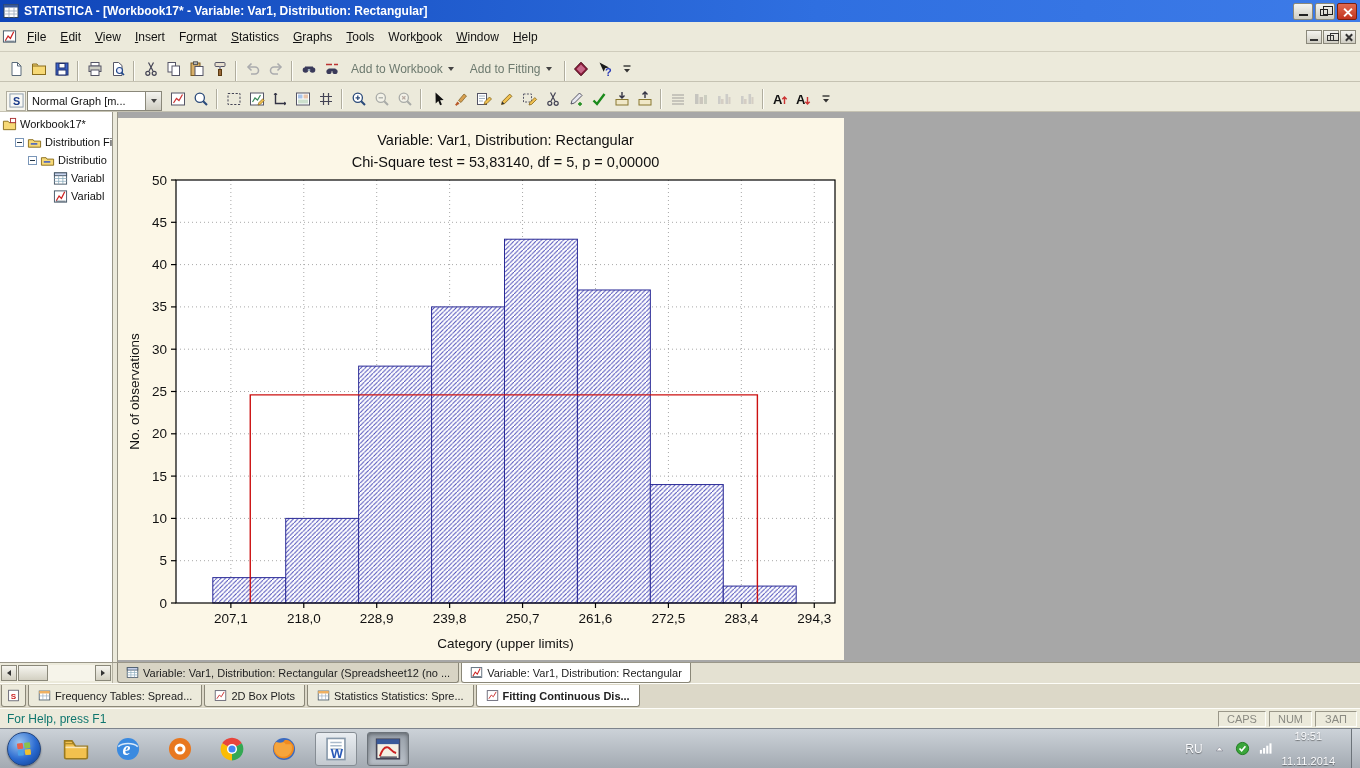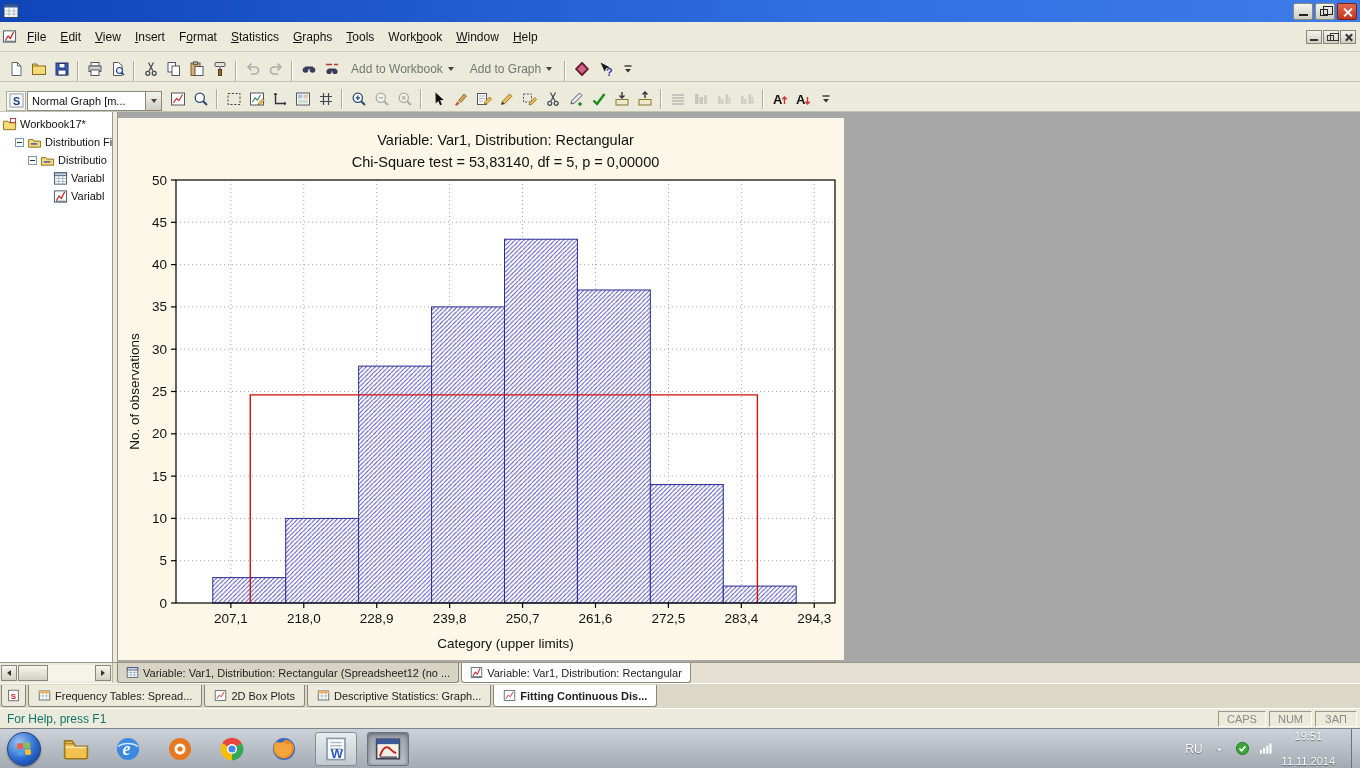--- a/index.html
+++ b/index.html
@@ -99,20 +99,21 @@
 <div id="screen">
 
   <div class="titlebar">
     <span class="ticon" id="app-icon">
         <svg width="16" height="16" viewBox="0 0 16 16">
           <rect x="1" y="1.5" width="14" height="13" fill="#fff" stroke="#334455"></rect>
           <rect x="1" y="1.5" width="14" height="3" fill="#3a5a9a"></rect>
           <path d="M1 8h14M1 11h14M6 4.5v10M11 4.5v10" stroke="#99aabb" stroke-width=".8"></path>
         </svg>
       </span>
+    <span class="title-text">STATISTICA - [Workbook17* - Variable: Var1, Distribution: Rectangular]</span>
     <span class="wbtns">
       <span class="wbtn">
           <span class="g-min"></span>
         </span>
       <span class="wbtn">
           <span class="g-restore"></span>
         </span>
       <span class="wbtn close">
           <span class="g-close"></span>
         </span>
@@ -270,21 +271,21 @@
             <rect x="4.5" y="7.5" width="7" height="2.6" fill="#3a3a5a"></rect>
             <path d="M2 3.5h6M10 3.5h4" stroke="#bb3333" stroke-width="1.4"></path>
           </svg>
         </span>
       </span>
       <span class="tbtn ttext">
         <span>Add to Workbook</span>
         <span class="tri-down"></span>
       </span>
       <span class="tbtn ttext">
-        <span>Add to Graph</span>
+        <span>Add to Fitting</span>
         <span class="tri-down"></span>
       </span>
       <span class="tsep"></span>
       <span class="tbtn">
         <span class="ticon">
           <svg width="16" height="16" viewBox="0 0 16 16" font-family="Liberation Sans, sans-serif">
             <path d="M8 1.2L14.5 8 8 14.8 1.5 8z" fill="#8a1a3a" stroke="#4a0a1a"></path>
             <path d="M8 3.4L12.4 8 8 12.6 3.6 8z" fill="#c86a8a"></path>
           </svg>
         </span>
@@ -767,21 +768,21 @@
         <span>2D Box Plots</span>
       </span>
       <span class="wtab">
         <span class="ticon">
           <svg width="13" height="13" viewBox="0 0 16 16" font-family="Liberation Sans, sans-serif">
             <rect x="1.5" y="2.5" width="13" height="11" fill="#fff" stroke="#445566"></rect>
             <rect x="1.5" y="2.5" width="13" height="3" fill="#f0b060"></rect>
             <path d="M1.5 8.5h13M6 5.5v8M10.5 5.5v8" stroke="#99aabb" stroke-width=".8"></path>
           </svg>
         </span>
-        <span>Descriptive Statistics: Graph...</span>
+        <span>Statistics Statistics: Spre...</span>
       </span>
       <span class="wtab active">
         <span class="ticon">
           <svg width="13" height="13" viewBox="0 0 16 16" font-family="Liberation Sans, sans-serif">
             <rect x="1.5" y="2" width="13" height="12" fill="#fff" stroke="#556"></rect>
             <path d="M3.5 12l3-4.5 2.5 2 3.5-6" fill="none" stroke="#cc3333" stroke-width="1.2"></path>
           </svg>
         </span>
         <span>Fitting Continuous Dis...</span>
       </span>

